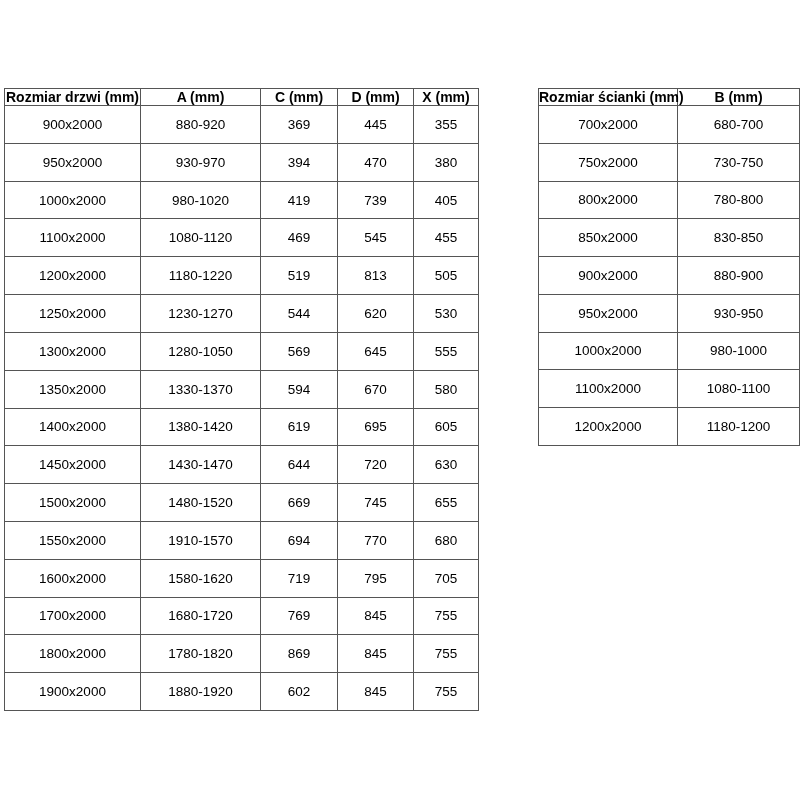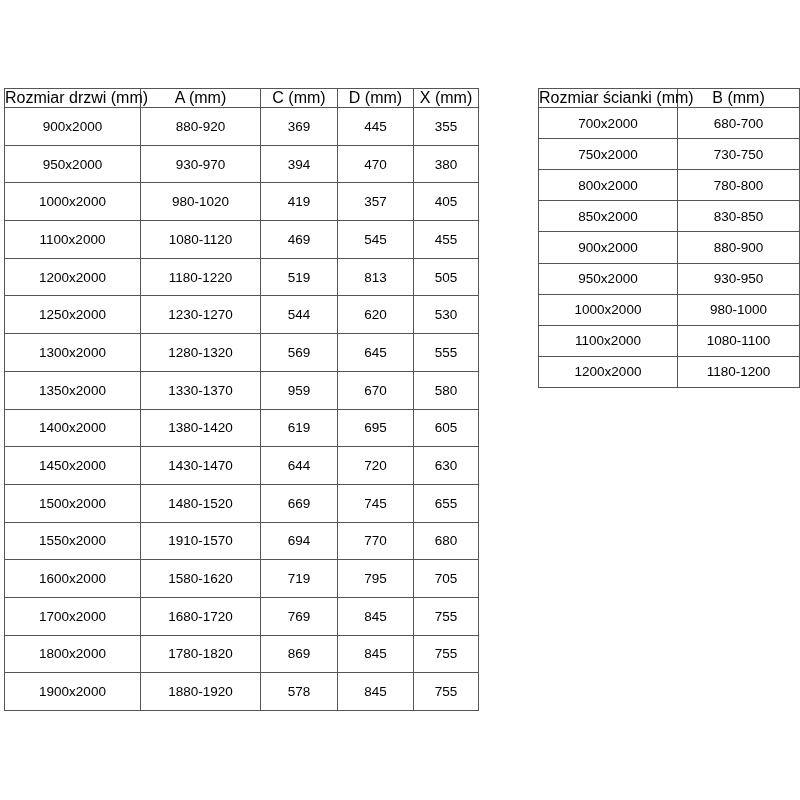--- a/index.html
+++ b/index.html
@@ -25,38 +25,38 @@
     border: 1px solid #555555;
     text-align: center;
     vertical-align: middle;
     font-size: 13.5px;
     font-weight: normal;
     white-space: nowrap;
     padding: 0;
     overflow: visible;
   }
   table.spec th {
-    font-weight: normal;
-    font-size: 16px;
+    font-weight: bold;
+    font-size: 14px;
     margin-top: 42px;
   }
   
   table.door-table {
     left: 4px; top: 88px;
     width: 474px; height: 623px;
   }
   .door-table col.c1 { width: 136px; }
   .door-table col.c2 { width: 120px; }
   .door-table col.c3 { width: 77px; }
   .door-table col.c4 { width: 76px; }
   .door-table col.c5 { width: 65px; }
   
   table.wall-table {
     left: 538px; top: 88px;
-    width: 261px; height: 300px;
+    width: 261px; height: 358px;
   }
   .wall-table col.c1 { width: 139px; }
   .wall-table col.c2 { width: 122px; }
 </style>
 </head>
 <body>
 
 <div class="page">
 
   <table class="spec door-table">
@@ -88,21 +88,21 @@
           <td>950x2000</td>
           <td>930-970</td>
           <td>394</td>
           <td>470</td>
           <td>380</td>
         </tr>
         <tr>
           <td>1000x2000</td>
           <td>980-1020</td>
           <td>419</td>
-          <td>357</td>
+          <td>739</td>
           <td>405</td>
         </tr>
         <tr>
           <td>1100x2000</td>
           <td>1080-1120</td>
           <td>469</td>
           <td>545</td>
           <td>455</td>
         </tr>
         <tr>
@@ -114,29 +114,29 @@
         </tr>
         <tr>
           <td>1250x2000</td>
           <td>1230-1270</td>
           <td>544</td>
           <td>620</td>
           <td>530</td>
         </tr>
         <tr>
           <td>1300x2000</td>
-          <td>1280-1320</td>
+          <td>1280-1050</td>
           <td>569</td>
           <td>645</td>
           <td>555</td>
         </tr>
         <tr>
           <td>1350x2000</td>
           <td>1330-1370</td>
-          <td>959</td>
+          <td>594</td>
           <td>670</td>
           <td>580</td>
         </tr>
         <tr>
           <td>1400x2000</td>
           <td>1380-1420</td>
           <td>619</td>
           <td>695</td>
           <td>605</td>
         </tr>
@@ -178,21 +178,21 @@
         <tr>
           <td>1800x2000</td>
           <td>1780-1820</td>
           <td>869</td>
           <td>845</td>
           <td>755</td>
         </tr>
         <tr>
           <td>1900x2000</td>
           <td>1880-1920</td>
-          <td>578</td>
+          <td>602</td>
           <td>845</td>
           <td>755</td>
         </tr>
       </tbody>
   </table>
 
   <table class="spec wall-table">
     <colgroup>
       <col class="c1">
         <col class="c2">

